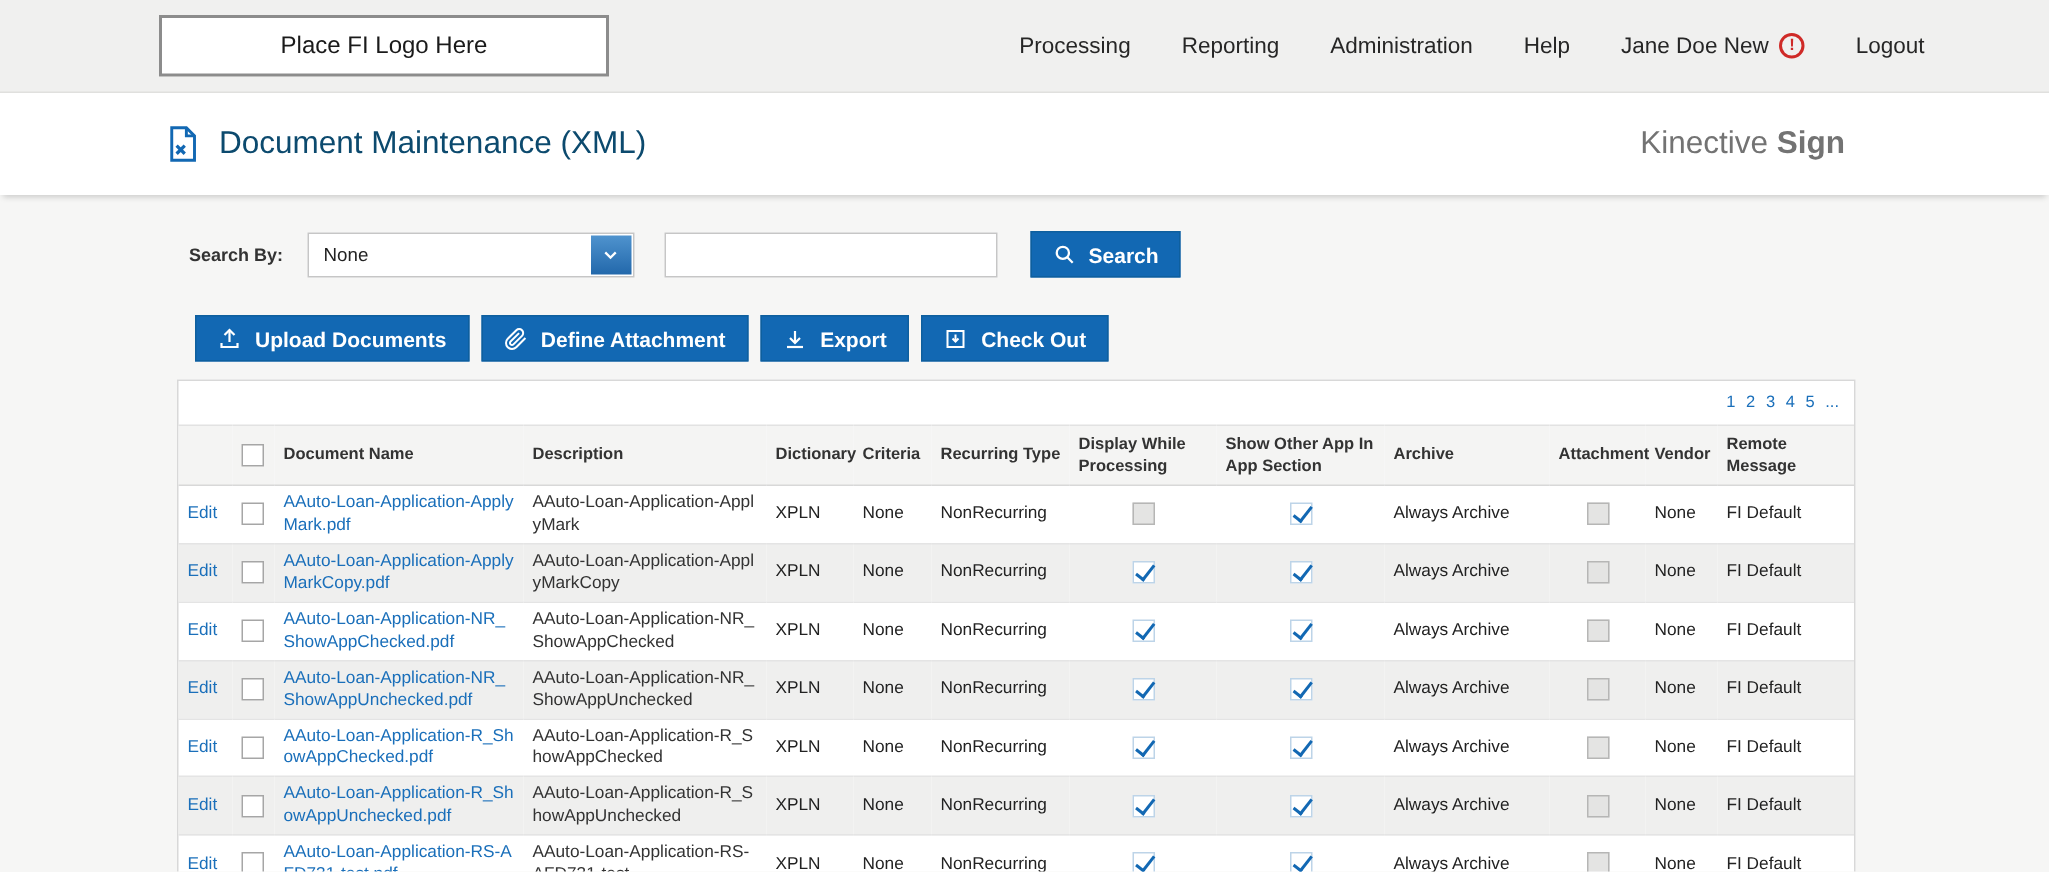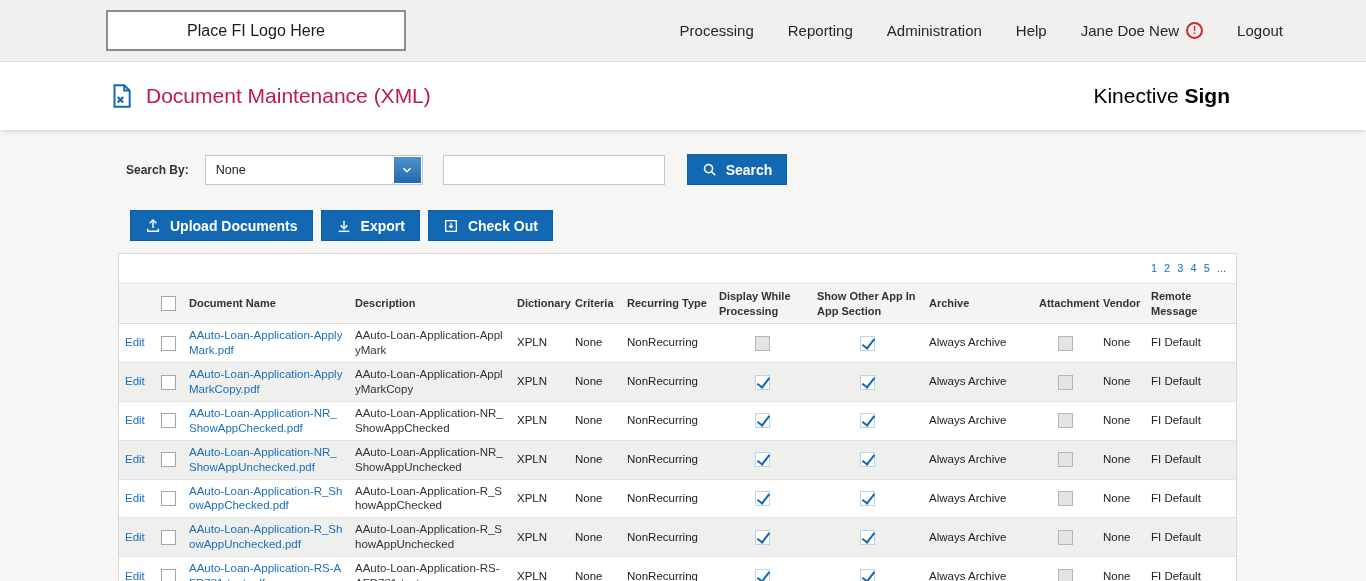--- a/index.html
+++ b/index.html
@@ -31,22 +31,22 @@
     color: #cf2a27; font-weight: bold; font-size: 11px; line-height: 13px;
     text-align: center; display: inline-block; cursor: pointer;
   }
 
   
   .titlebar {
     height: 68px; background: #fff; display: flex; align-items: center;
     box-shadow: 0 3px 4px -2px rgba(0,0,0,0.18); position: relative; z-index: 2;
   }
   .doc-icon { margin-left: 108px; width: 26px; height: 26px; flex: 0 0 auto; }
-  .page-title { margin-left: 12px; font-size: 21px; font-weight: normal; color: #be185d; }
-  .brand { margin-left: auto; padding-right: 136px; font-size: 21px; color: #000000; text-align: right; }
+  .page-title { margin-left: 12px; font-size: 21px; font-weight: normal; color: #0c4a6e; }
+  .brand { margin-left: auto; padding-right: 136px; font-size: 21px; color: #737373; text-align: right; }
   .brand b { font-weight: bold; }
 
   
   .content { position: relative; }
 
   .search-row { display: flex; align-items: center; margin: 24px 0 0 126px; }
   .search-label { font-size: 12px; font-weight: bold; color: #333; margin-right: 16px; }
   .select {
     width: 218px; height: 30px; background: #fff; border: 1px solid #c6c6c6;
     display: flex; align-items: center; position: relative; cursor: pointer;
@@ -169,20 +169,28 @@
   <div class="toolbar">
     <button class="btn">
       <span>
         <svg class="ico" width="16" height="16" viewBox="0 0 24 24" fill="none" stroke="#ffffff" stroke-width="2.2">
             <path d="M12 15V4"></path>
             <path d="M7 8l5-5 5 5"></path>
             <path d="M4 16v4h16v-4"></path>
           </svg>
       </span>
       <span>Upload Documents</span>
+    </button>
+    <button class="btn">
+      <span>
+        <svg class="ico" width="16" height="16" viewBox="0 0 24 24" fill="none" stroke="#ffffff" stroke-width="2">
+            <path d="M21.44 11.05l-9.19 9.19a6 6 0 0 1-8.49-8.49l8.57-8.57A4 4 0 1 1 18 8.84l-8.59 8.57a2 2 0 0 1-2.83-2.83l8.49-8.48"></path>
+          </svg>
+      </span>
+      <span>Define Attachment</span>
     </button>
     <button class="btn">
       <span>
         <svg class="ico" width="16" height="16" viewBox="0 0 24 24" fill="none" stroke="#ffffff" stroke-width="2.2">
             <path d="M12 4v11"></path>
             <path d="M7 11l5 5 5-5"></path>
             <path d="M4 20h16"></path>
           </svg>
       </span>
       <span>Export</span>

